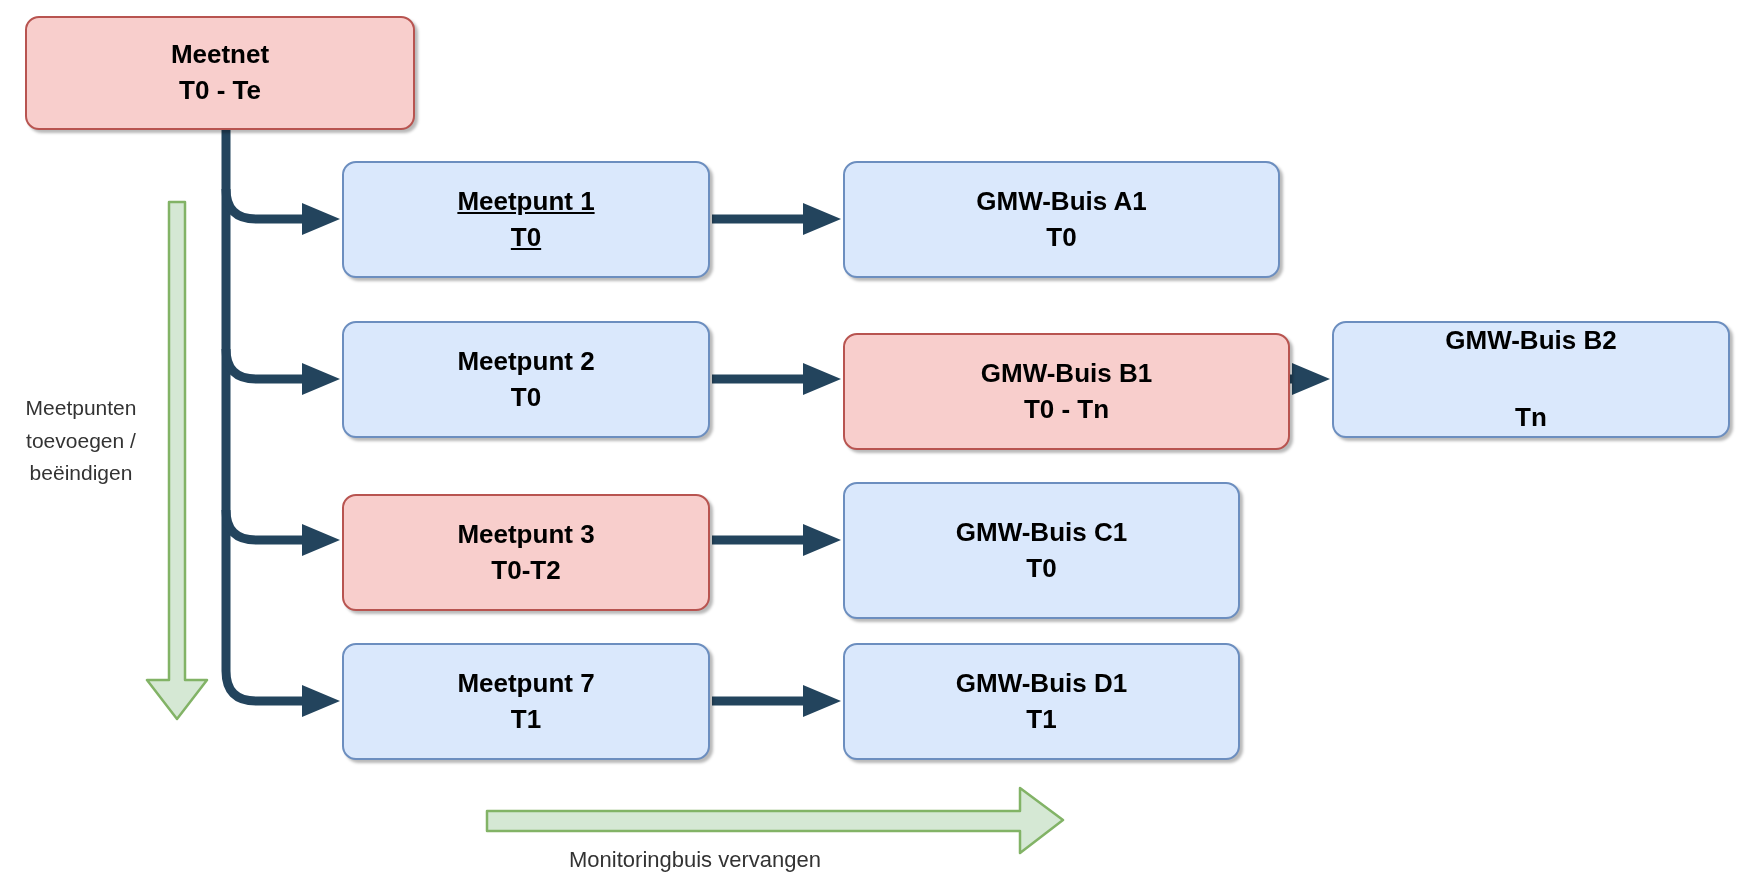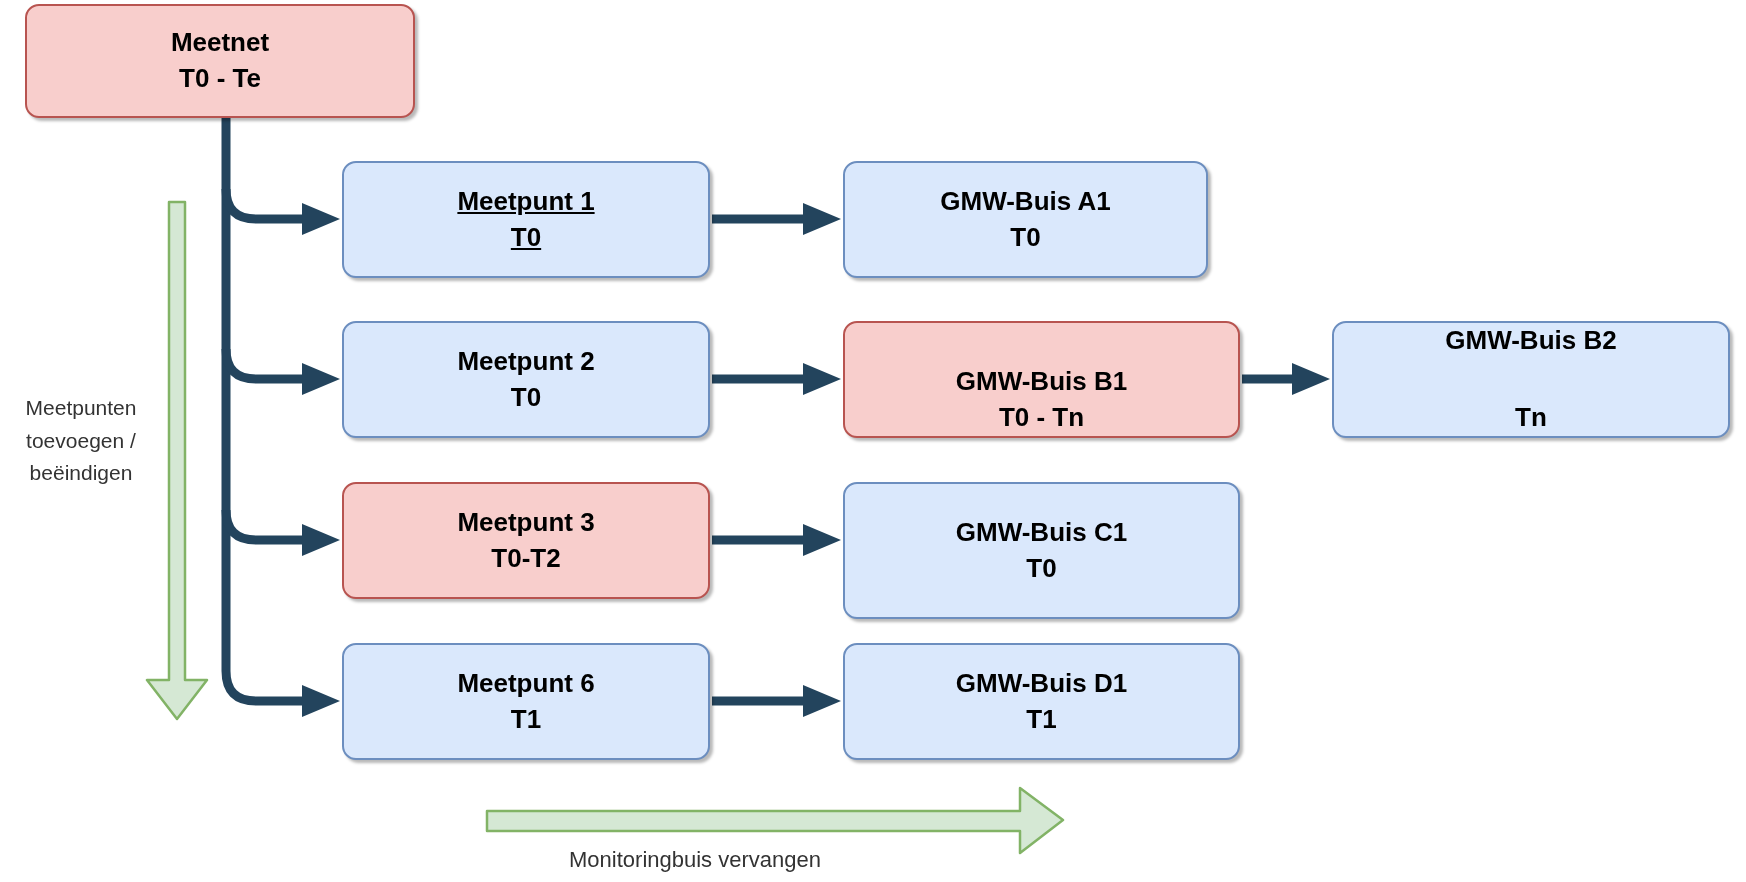--- a/index.html
+++ b/index.html
@@ -29,30 +29,30 @@
     flex-direction: column;
     align-items: center;
     justify-content: center;
     text-align: center;
     font-weight: bold;
     font-size: 26px;
     line-height: 1.38;
     color: var(--text, #000000);
     box-shadow: 3px 3px 3px rgba(0,0,0,0.28);
   }
-  .node.red  { background: var(--red-fill, #f8cecc);  border-color: var(--red-stroke, #b85450); }
+  .node.red  { background: var(--red-fill, #f8cecc);  border-color: var(--red-stroke, #b85450); margin-top: 12px; }
   .node.blue { background: var(--blue-fill, #dae8fc); border-color: var(--blue-stroke, #6c8ebf); }
 
   #meetnet   { left: 25px;   top: 4px;   width: 390px; height: 114px; }
   #meetpunt1 { left: 342px;  top: 161px; width: 368px; height: 117px; text-decoration: underline; }
   #meetpunt2 { left: 342px;  top: 321px; width: 368px; height: 117px; }
   #meetpunt3 { left: 342px;  top: 482px; width: 368px; height: 117px; }
   #meetpunt4 { left: 342px;  top: 643px; width: 368px; height: 117px; }
-  #gmw-a1    { left: 843px;  top: 161px; width: 365px; height: 117px; }
-  #gmw-b1    { left: 843px;  top: 321px; width: 397px; height: 117px; justify-content: flex-end; }
+  #gmw-a1    { left: 843px;  top: 161px; width: 437px; height: 117px; }
+  #gmw-b1    { left: 843px;  top: 321px; width: 447px; height: 117px; }
   #gmw-c1    { left: 843px;  top: 482px; width: 397px; height: 137px; }
   #gmw-d1    { left: 843px;  top: 643px; width: 397px; height: 117px; justify-content: center; }
   #gmw-b2    { left: 1332px; top: 321px; width: 398px; height: 117px; gap: 41px; }
 
   .flow-label {
     position: absolute;
     color: var(--label-text, #333333);
     text-align: center;
     white-space: pre-line;
   }
@@ -105,21 +105,21 @@
     <div>Meetpunt 2</div>
     <div>T0</div>
   </div>
 
   <div class="node red" id="meetpunt3">
     <div>Meetpunt 3</div>
     <div>T0-T2</div>
   </div>
 
   <div class="node blue" id="meetpunt4">
-    <div>Meetpunt 6</div>
+    <div>Meetpunt 7</div>
     <div>T1</div>
   </div>
 
   <div class="node blue" id="gmw-a1">
     <div>GMW-Buis A1</div>
     <div>T0</div>
   </div>
 
   <div class="node red" id="gmw-b1">
     <div>GMW-Buis B1</div>

